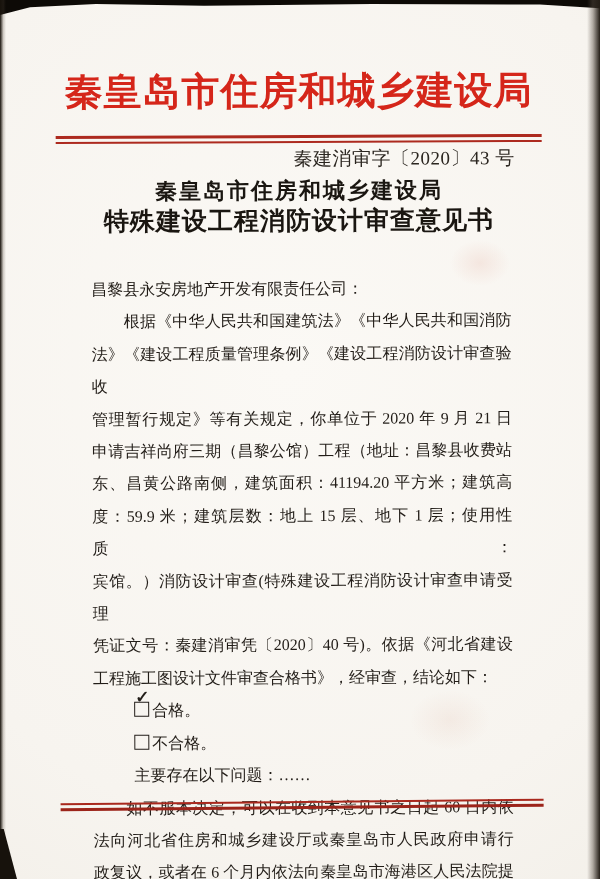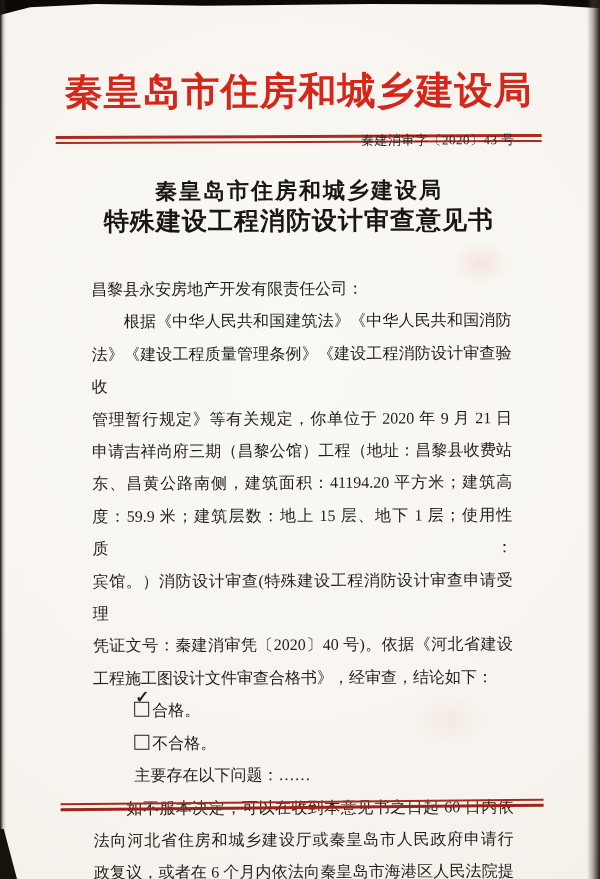--- a/index.html
+++ b/index.html
@@ -18,22 +18,22 @@
     position:absolute;top:66px;left:0;right:0;text-align:center;
     font-size:38px;font-weight:900;color:#d5261a;letter-spacing:1px;white-space:nowrap;
   }
   .head-rule{
     position:absolute;top:135px;left:57px;width:486px;height:0;
     border-top:3.5px solid #ad2a1f;
   }
   .head-rule::after{content:"";display:block;height:2px;background:#ad2a1f;margin-top:3px;}
 
   .doc-number{
-    position:absolute;top:132px;right:84px;
-    font-size:13px;color:#2b2620;letter-spacing:0.5px;white-space:nowrap;
+    position:absolute;top:146px;right:84px;
+    font-size:19px;color:#2b2620;letter-spacing:0.5px;white-space:nowrap;
   }
   .doc-title1{
     position:absolute;top:176px;left:0;right:0;text-align:center;
     font-size:22px;font-weight:bold;color:#1a1611;letter-spacing:2px;white-space:nowrap;
   }
   .doc-title2{
     position:absolute;top:204px;left:0;right:0;text-align:center;
     font-size:25px;font-weight:bold;color:#1a1611;letter-spacing:1px;white-space:nowrap;
   }
 

